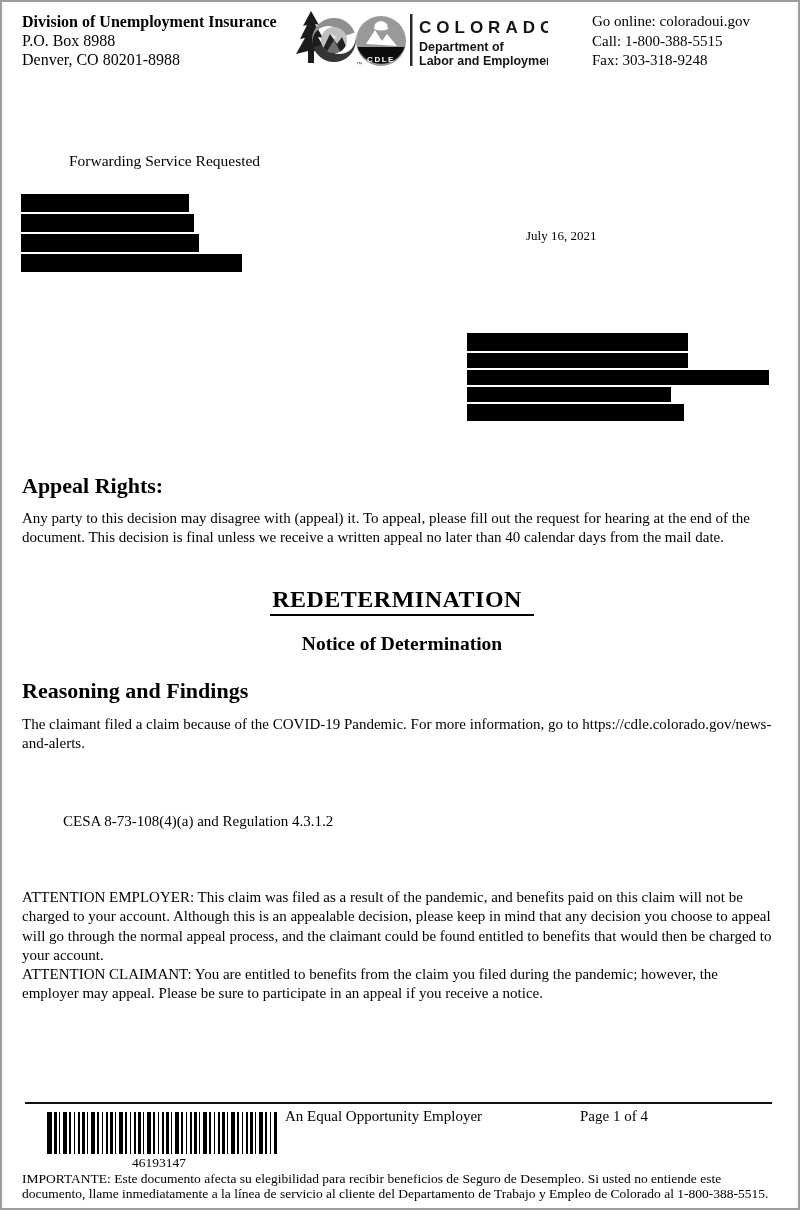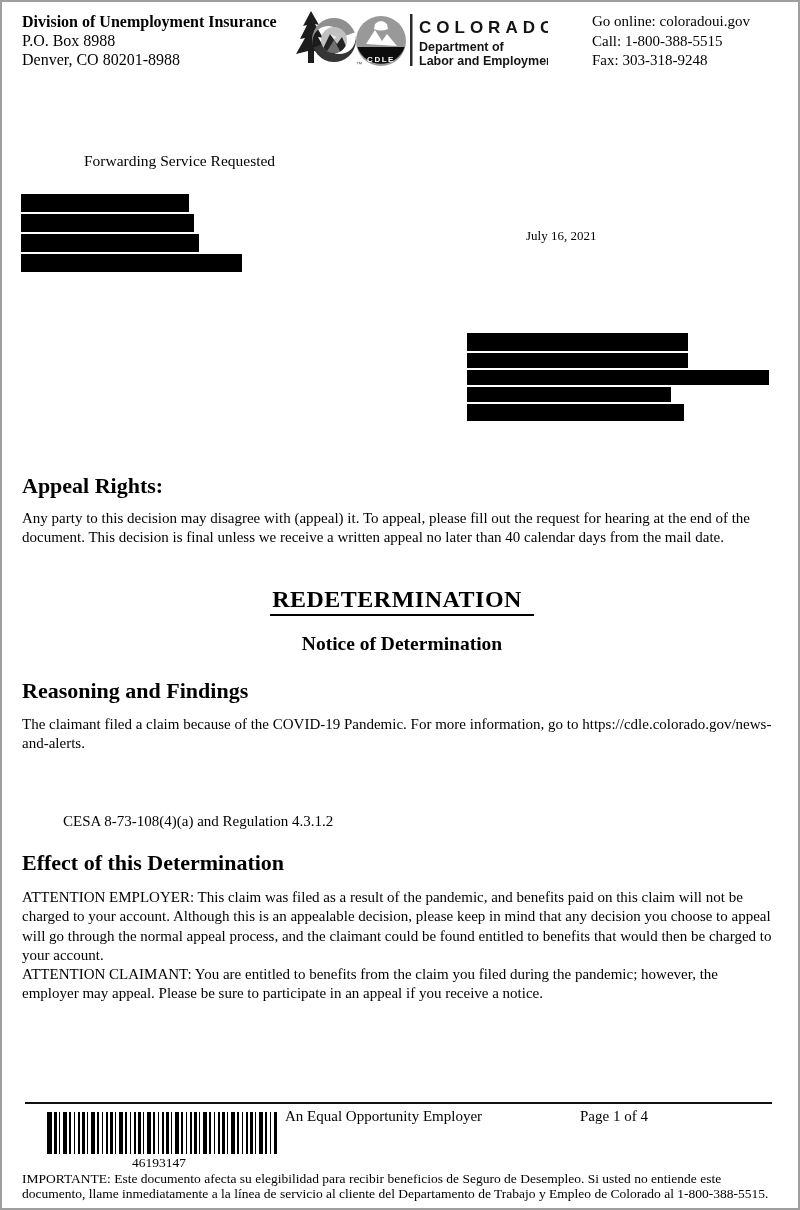--- a/index.html
+++ b/index.html
@@ -14,21 +14,21 @@
     color:#000;
     overflow:hidden;
   }
   .abs{position:absolute;}
   
   .addr{left:20px;top:10px;font-size:16px;line-height:19px;}
   .addr .b{font-weight:bold;}
   .contact{left:590px;top:10px;font-size:15px;line-height:19.5px;}
   .logo{left:294px;top:8px;}
   
-  .forwarding{left:82px;top:150px;font-size:15.5px;}
+  .forwarding{left:67px;top:150px;font-size:15.5px;}
   .date{left:524px;top:226px;width:265px;font-size:13px;}
   .bar{position:absolute;background:#000;}
   
   .h{font-size:22px;font-weight:bold;font-family:"Liberation Serif",serif;}
   .p{font-size:15px;line-height:19.3px;width:756px;overflow-wrap:break-word;}
   .p p{margin:0;}
   .title-wrap{left:0;top:584px;width:800px;text-align:center;}
   .title-main{display:inline-block;font-size:24px;font-weight:bold;border-bottom:2px solid #000;padding:0 12px 1px 2px;letter-spacing:.5px;}
   .title-sub{left:0;top:631px;width:800px;text-align:center;font-size:19.5px;font-weight:bold;}
   
@@ -130,21 +130,20 @@
   <div class="abs title-wrap">
     <span class="title-main">REDETERMINATION</span>
   </div>
   <div class="abs title-sub">Notice of Determination</div>
 
   <div class="abs h" style="left:20px;top:676px;">Reasoning and Findings</div>
   <div class="abs p" style="left:20px;top:713px;">The claimant filed a claim because of the COVID-19 Pandemic. For more information, go to https://cdle.colorado.gov/news-and-alerts.</div>
 
   <div class="abs p" style="left:20px;top:810px;margin-left:41px;">CESA 8-73-108(4)(a) and Regulation 4.3.1.2</div>
 
-  <div class="abs h" style="left:20px;top:848px;">Effect of this Determination</div>
   <div class="abs p" style="left:20px;top:886px;">
     <p>ATTENTION EMPLOYER: This claim was filed as a result of the pandemic, and benefits paid on this claim will not be charged to your account. Although this is an appealable decision, please keep in mind that any decision you choose to appeal will go through the normal appeal process, and the claimant could be found entitled to benefits that would then be charged to your account.</p>
     <p>ATTENTION CLAIMANT: You are entitled to benefits from the claim you filed during the pandemic; however, the employer may appeal. Please be sure to participate in an appeal if you receive a notice.</p>
   </div>
 
   <div class="abs rule"></div>
   <div class="abs barcode"></div>
   <div class="abs bc-num">46193147</div>
   <div class="abs eoe">An Equal Opportunity Employer</div>
   <div class="abs pageno">Page 1 of 4</div>

